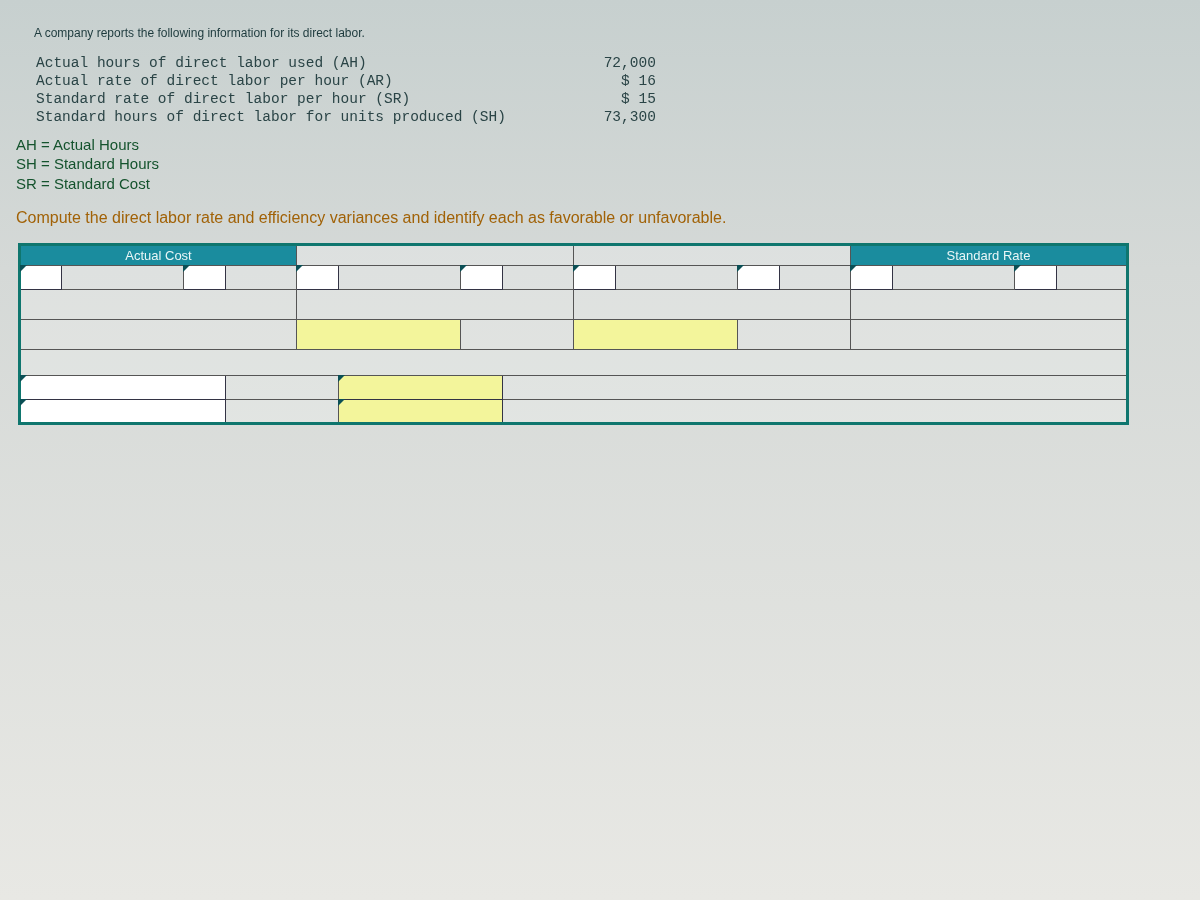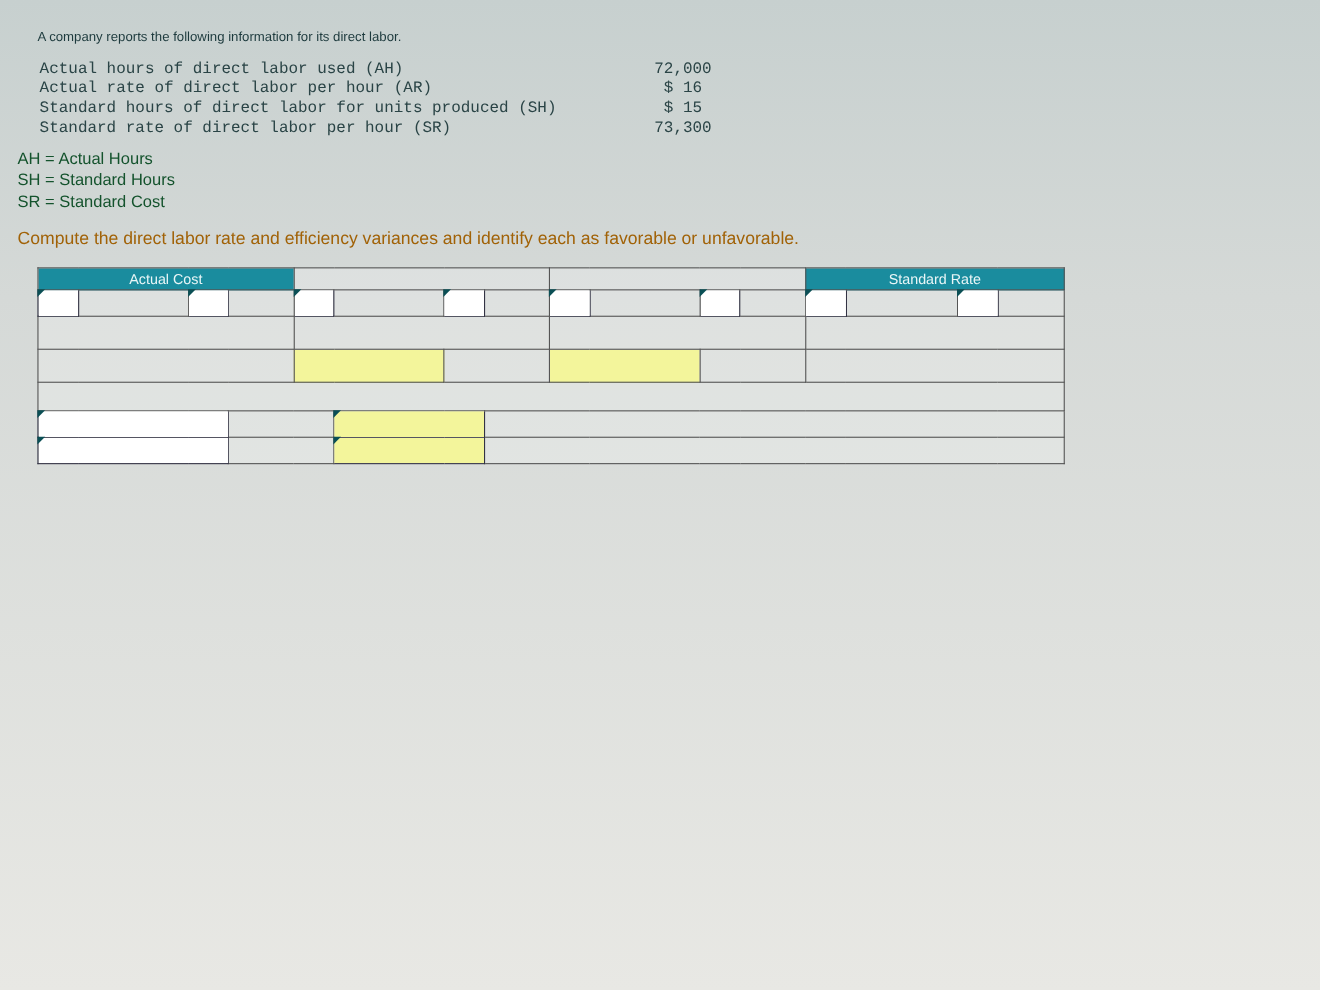--- a/index.html
+++ b/index.html
@@ -26,40 +26,40 @@
     font-family: "Courier New", monospace;
     font-size: 14.5px;
     color: #2a4446;
     line-height: 1.25;
   }
   .data-values {
     font-family: "Courier New", monospace;
     font-size: 14.5px;
     color: #2a4446;
     line-height: 1.25;
-    text-align: center;
+    text-align: right;
     min-width: 70px;
   }
   .legend {
     margin: 8px 0 0 2px;
     font-size: 15px;
     color: #14532d;
     line-height: 1.3;
   }
   .prompt {
     margin: 16px 0 16px 2px;
     font-size: 16px;
     color: #a16207;
   }
   .variance-table {
     border-collapse: collapse;
-    width: 934px;
-    margin-left: 20px;
+    width: 1111px;
+    margin-left: 4px;
     background: rgba(255,255,255,0.15);
-    border: 1px solid #0f766e;
+    border: 3px solid #0f766e;
   }
   .variance-table td, .variance-table th {
     border: 1px solid #555;
     height: 24px;
     font-size: 13px;
     padding: 2px 6px;
     vertical-align: middle;
   }
   .hdr-row th {
     height: 20px;
@@ -100,22 +100,22 @@
 </style>
 </head>
 <body>
 
 <p class="intro">A company reports the following information for its direct labor.</p>
 
 <div class="data-block">
   <div class="data-labels">
     <div>Actual hours of direct labor used (AH)</div>
     <div>Actual rate of direct labor per hour (AR)</div>
+    <div>Standard rate of direct labor per hour (SR)</div>
     <div>Standard hours of direct labor for units produced (SH)</div>
-    <div>Standard rate of direct labor per hour (SR)</div>
   </div>
   <div class="data-values">
     <div>72,000</div>
     <div>$ 16</div>
     <div>$ 15</div>
     <div>73,300</div>
   </div>
 </div>
 
 <div class="legend">

